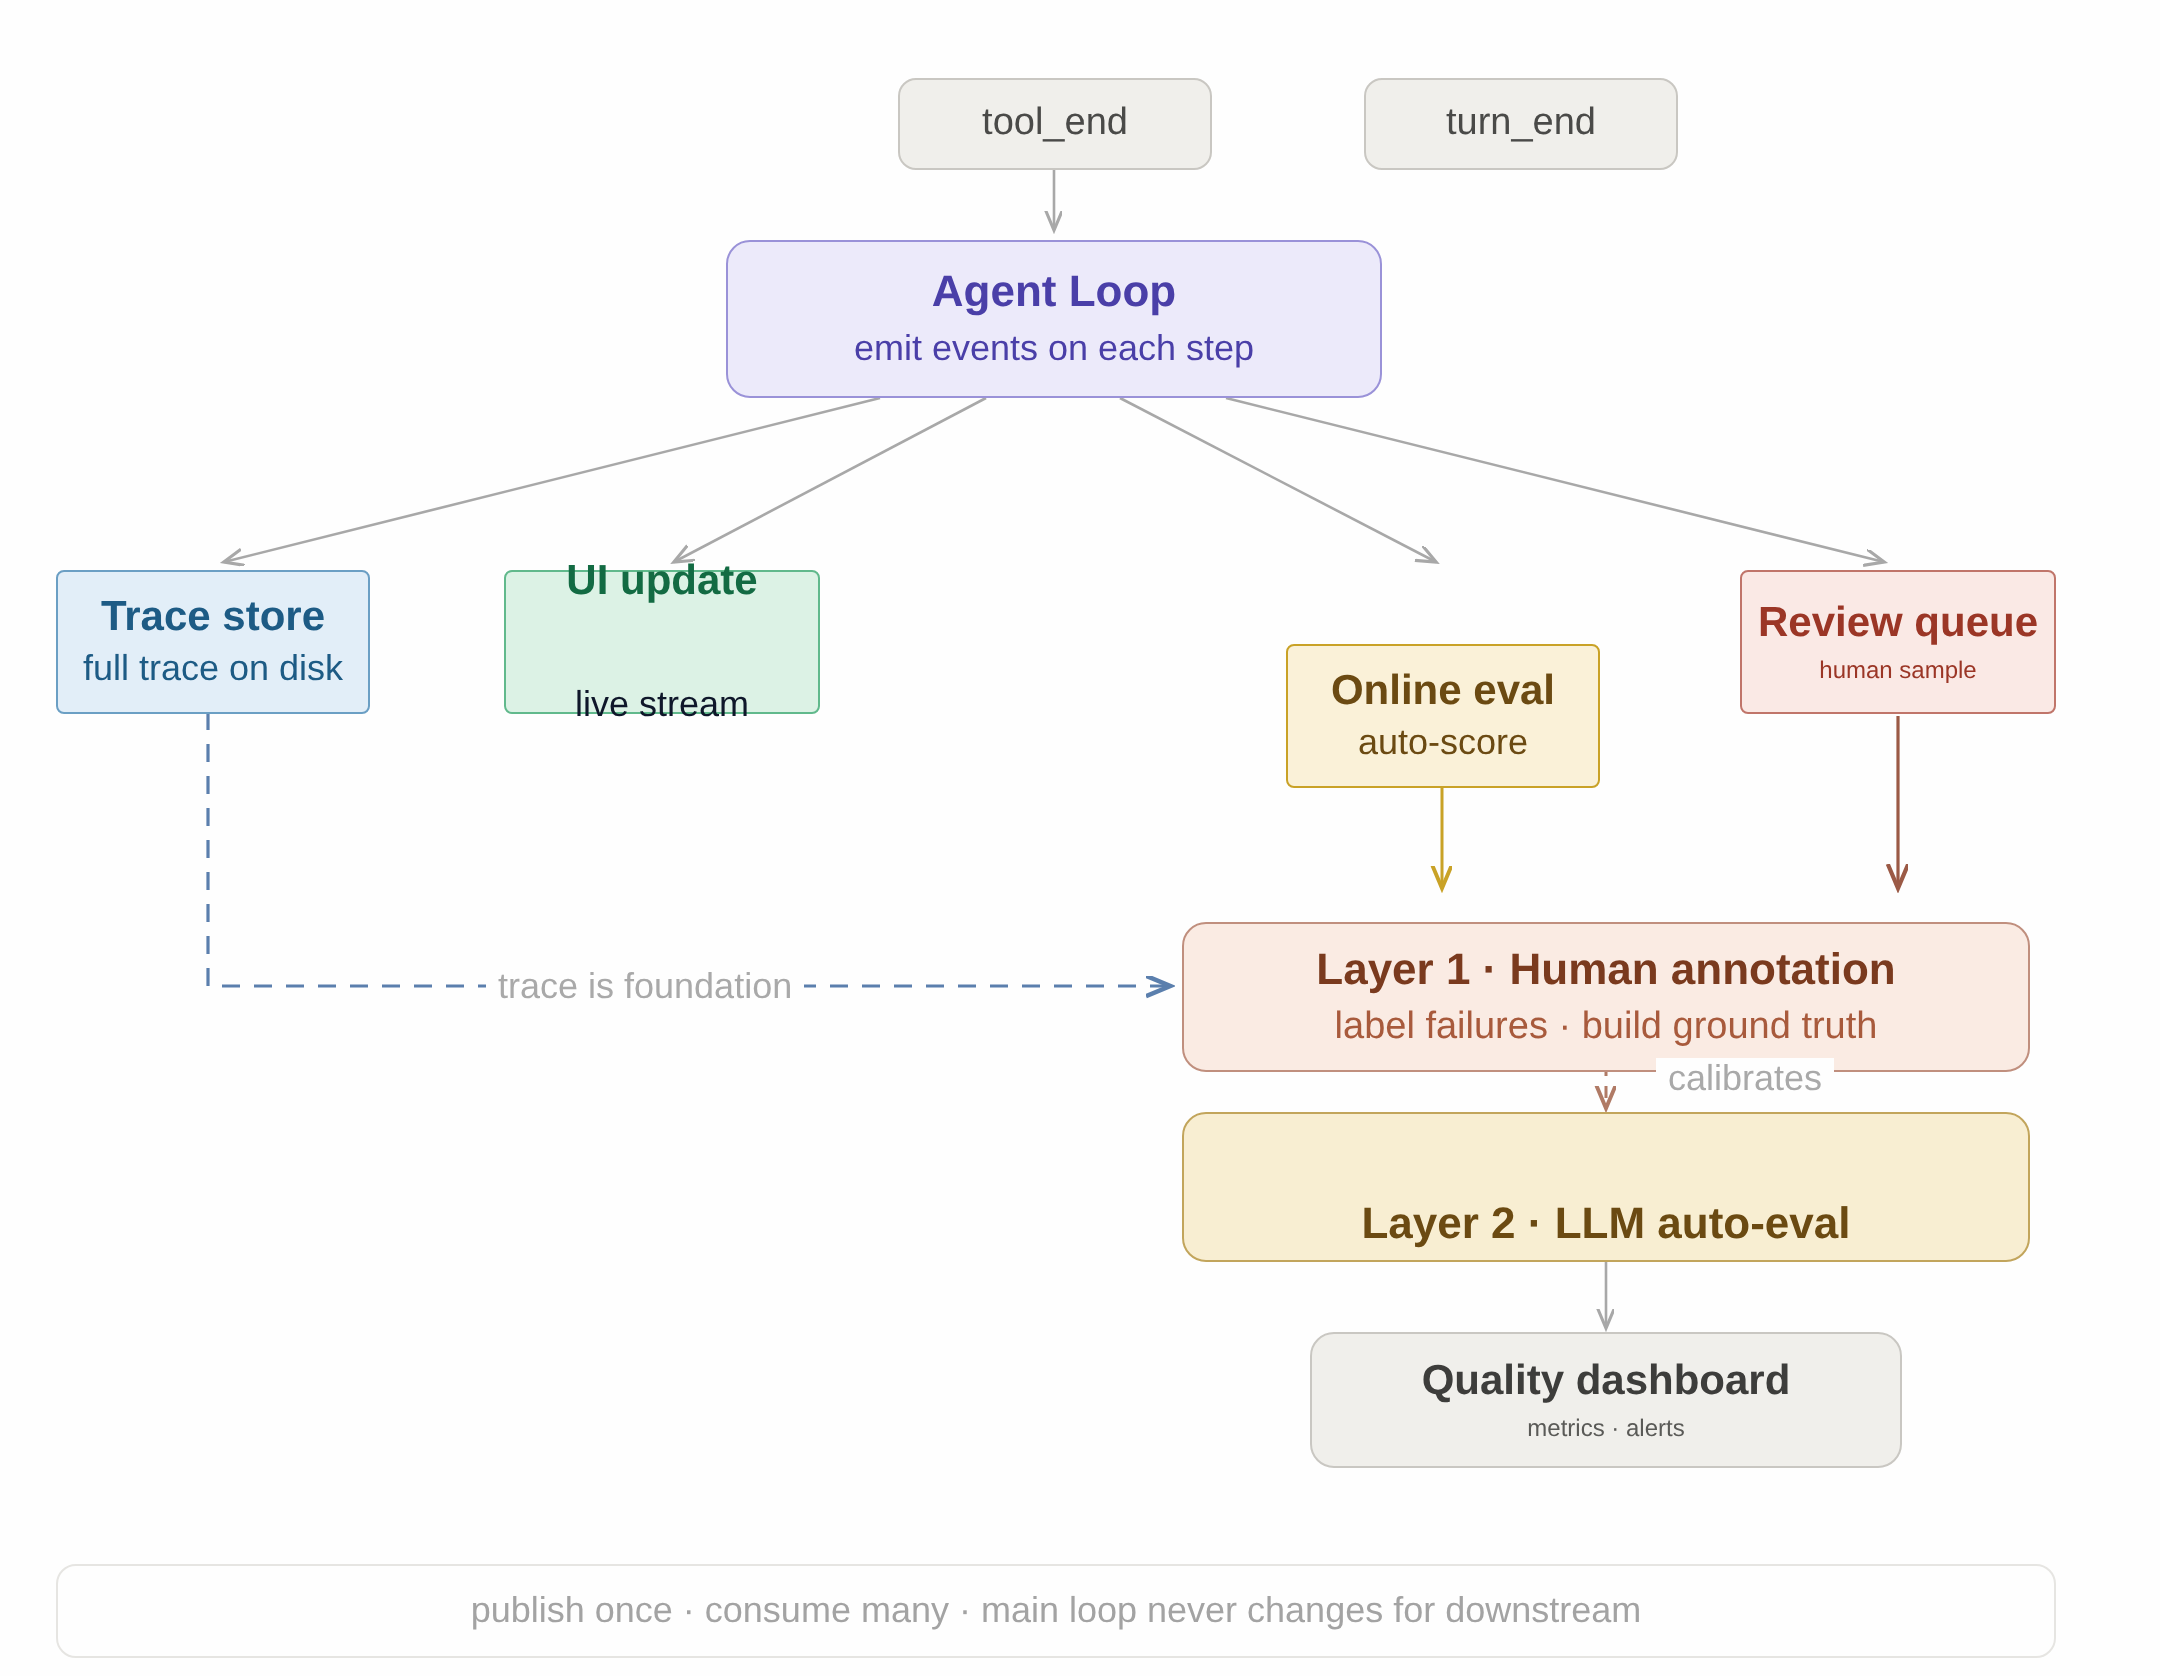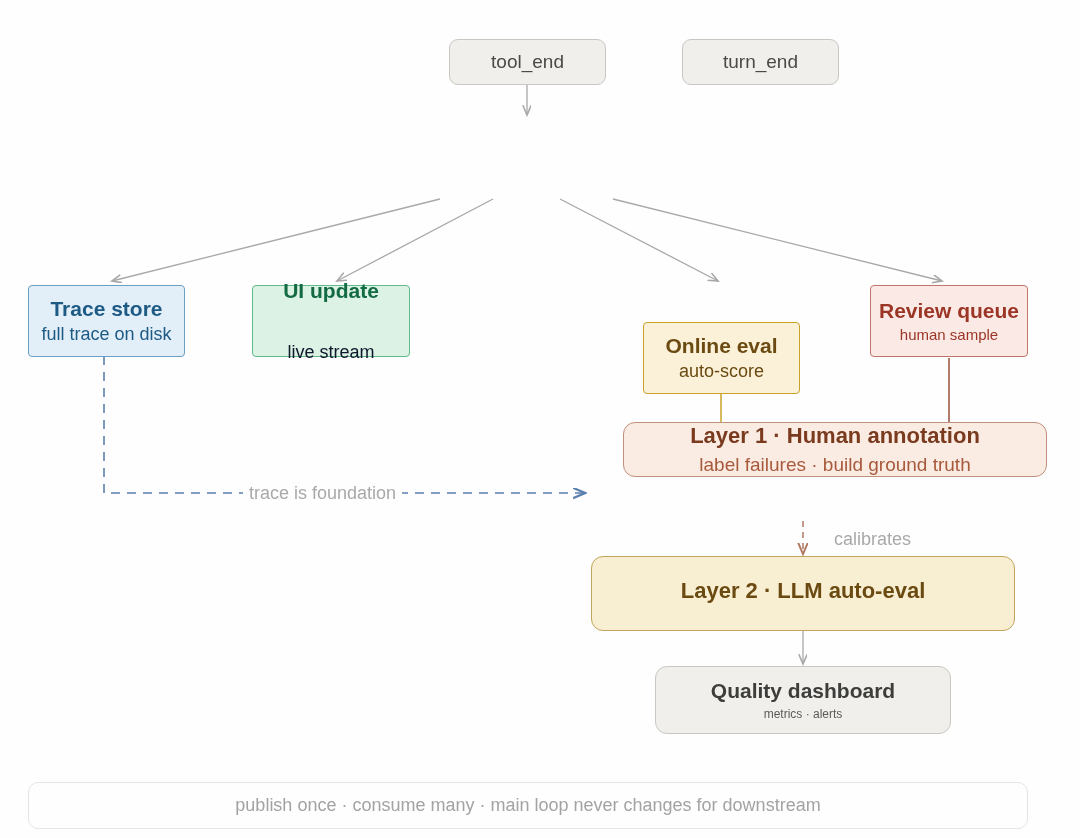--- a/index.html
+++ b/index.html
@@ -92,36 +92,37 @@
   }
   .gold .title { font-size: 21px; color: #6b4a12; margin-bottom: 3px; }
   .gold .sub   { font-size: 18px; color: #6b4a12; }
 
   
   .rose {
     background: #fae9e5;
     border-color: #c0756a;
   }
   .rose .title { font-size: 21px; color: #9b3626; margin-bottom: 3px; }
-  .rose .sub   { font-size: 15px; color: #9b3626; }
+  .rose .sub   { font-size: 12px; color: #9b3626; }
 
   
   .layer1 {
     background: #faebe3;
     border-color: #c08f7e;
     border-radius: 12px;
   }
   .layer1 .title { font-size: 22px; color: #7a3a1e; margin-bottom: 4px; }
   .layer1 .sub   { font-size: 19px; color: #a85a3c; }
 
   
   .layer2 {
     background: #f8eed2;
     border-color: #c2a55c;
     border-radius: 12px;
+    justify-content: flex-end;
   }
   .layer2 .title { font-size: 22px; color: #6b4a12; margin-bottom: 4px; }
   .layer2 .sub   { font-size: 19px; color: #8a6a20; }
 
   
   .grey {
     background: #f0efeb;
     border-color: #c9c7c2;
     border-radius: 12px;
   }
@@ -199,20 +200,24 @@
 
 
   <div class="node event" style="left:449px; top:39px; width:157px; height:46px;">
     <div class="title">tool_end</div>
   </div>
 
   <div class="node event" style="left:682px; top:39px; width:157px; height:46px;">
     <div class="title">turn_end</div>
   </div>
 
+  <div class="node agentloop" style="left:363px; top:120px; width:328px; height:79px;">
+    <div class="title">Agent Loop</div>
+    <div class="sub">emit events on each step</div>
+  </div>
 
   <div class="node blue" style="left:28px; top:285px; width:157px; height:72px;">
     <div class="title">Trace store</div>
     <div class="sub">full trace on disk</div>
   </div>
 
   <div class="node green" style="left:252px; top:285px; width:158px; height:72px;">
     <div class="title">UI update</div>
     <div class="sub">live stream</div>
   </div>
@@ -220,21 +225,21 @@
   <div class="node gold" style="left:643px; top:285px; width:157px; height:72px;margin-top:37px;">
     <div class="title">Online eval</div>
     <div class="sub">auto-score</div>
   </div>
 
   <div class="node rose" style="left:870px; top:285px; width:158px; height:72px;">
     <div class="title">Review queue</div>
     <div class="sub">human sample</div>
   </div>
 
-  <div class="node layer1" style="left:591px; top:422px; width:424px; height:55px;margin-left:32px;">
+  <div class="node layer1" style="left:591px; top:461px; width:424px; height:75px;">
     <div class="title">Layer 1 · Human annotation</div>
     <div class="sub">label failures · build ground truth</div>
   </div>
 
   <div class="node layer2" style="left:591px; top:556px; width:424px; height:75px;">
     <div class="title">Layer 2 · LLM auto-eval</div>
   </div>
 
   <div class="node grey" style="left:655px; top:666px; width:296px; height:68px;">
     <div class="title">Quality dashboard</div>

